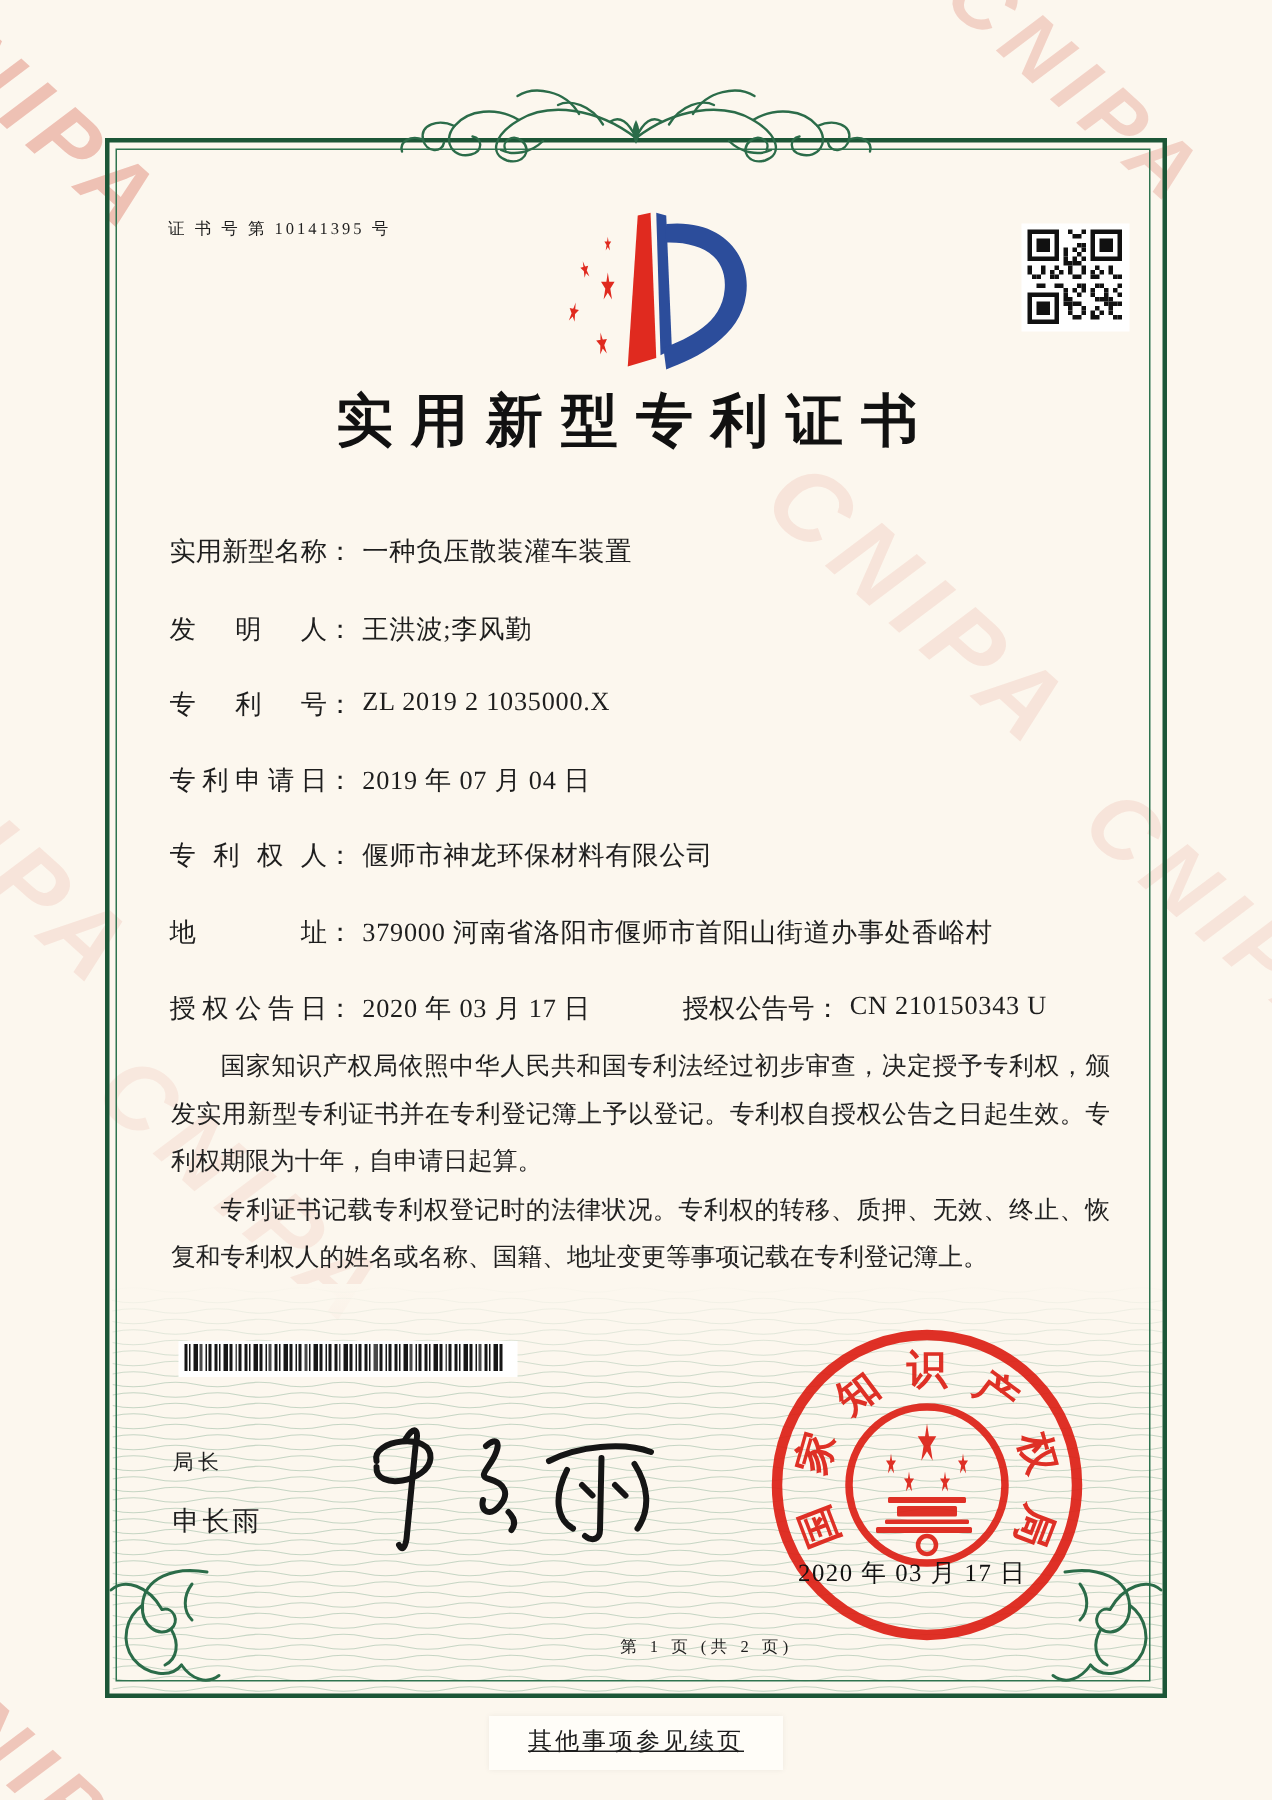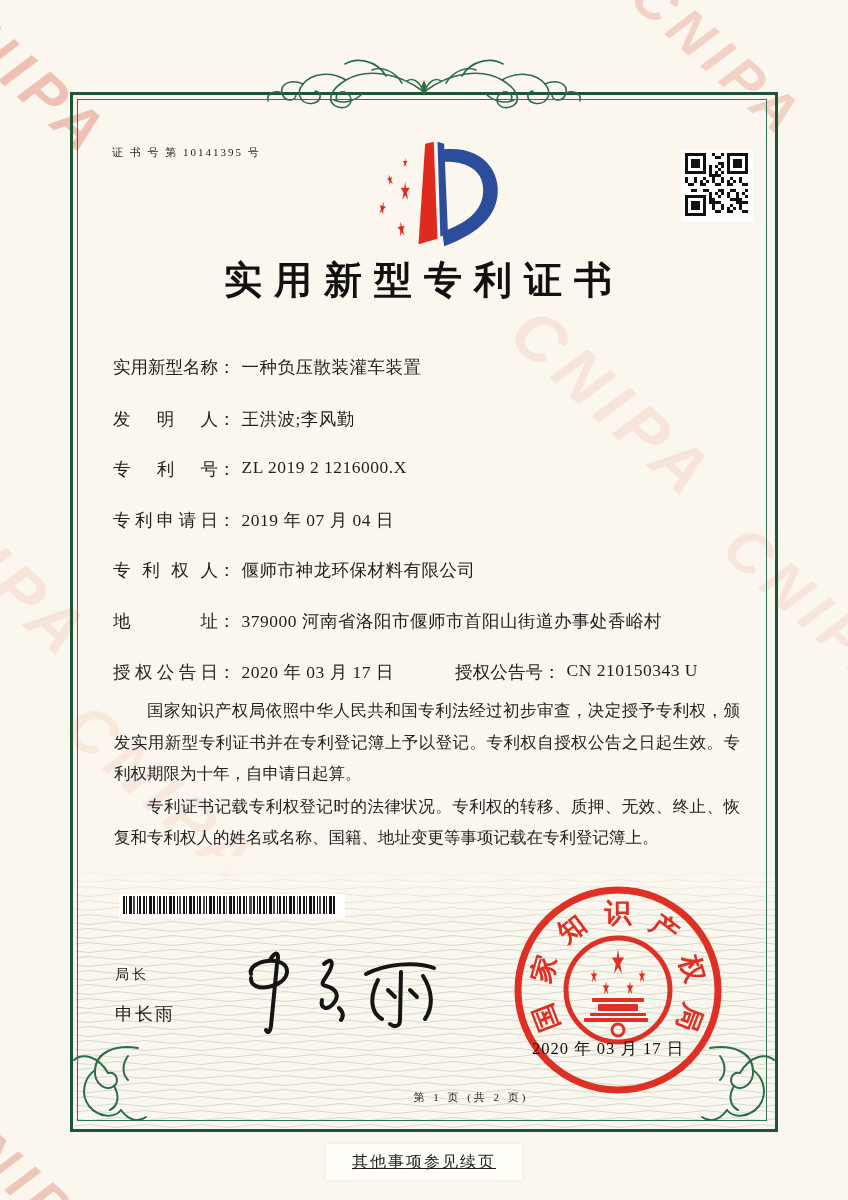--- a/index.html
+++ b/index.html
@@ -307,21 +307,21 @@
 
   <div class="title">实用新型专利证书</div>
 
   <div class="field" style="left:113px; top:355px;">
     <span class="flabel">实用新型名称</span><span class="fcolon">：</span><span class="fvalue">一种负压散装灌车装置</span>
   </div>
   <div class="field" style="left:113px; top:407px;">
     <span class="flabel">发明人</span><span class="fcolon">：</span><span class="fvalue">王洪波;李风勤</span>
   </div>
   <div class="field" style="left:113px; top:457px;">
-    <span class="flabel">专利号</span><span class="fcolon">：</span><span class="fvalue">ZL 2019 2 1216000.X</span>
+    <span class="flabel">专利号</span><span class="fcolon">：</span><span class="fvalue">ZL 2019 2 1035000.X</span>
   </div>
   <div class="field" style="left:113px; top:508px;">
     <span class="flabel">专利申请日</span><span class="fcolon">：</span><span class="fvalue">2019 年 07 月 04 日</span>
   </div>
   <div class="field" style="left:113px; top:558px;">
     <span class="flabel">专利权人</span><span class="fcolon">：</span><span class="fvalue">偃师市神龙环保材料有限公司</span>
   </div>
   <div class="field" style="left:113px; top:609px;">
     <span class="flabel">地址</span><span class="fcolon">：</span><span class="fvalue">379000 河南省洛阳市偃师市首阳山街道办事处香峪村</span>
   </div>

